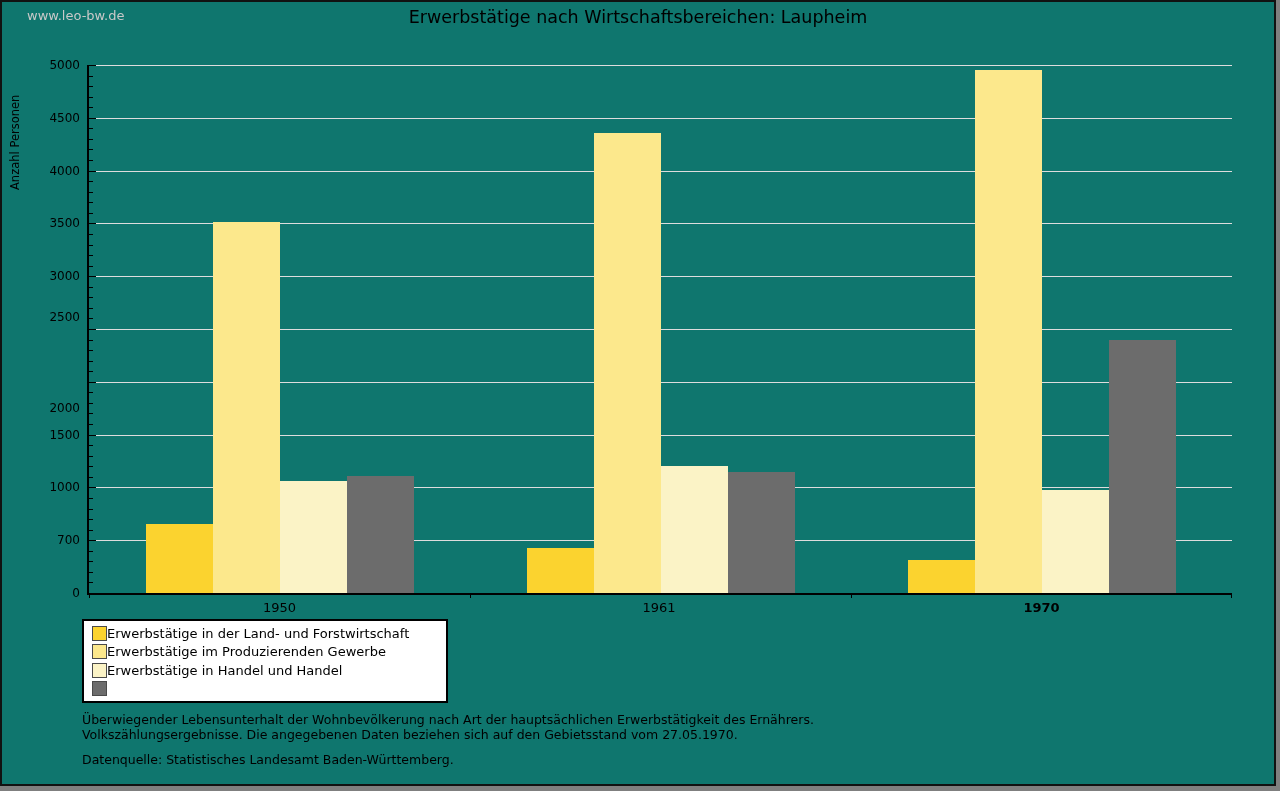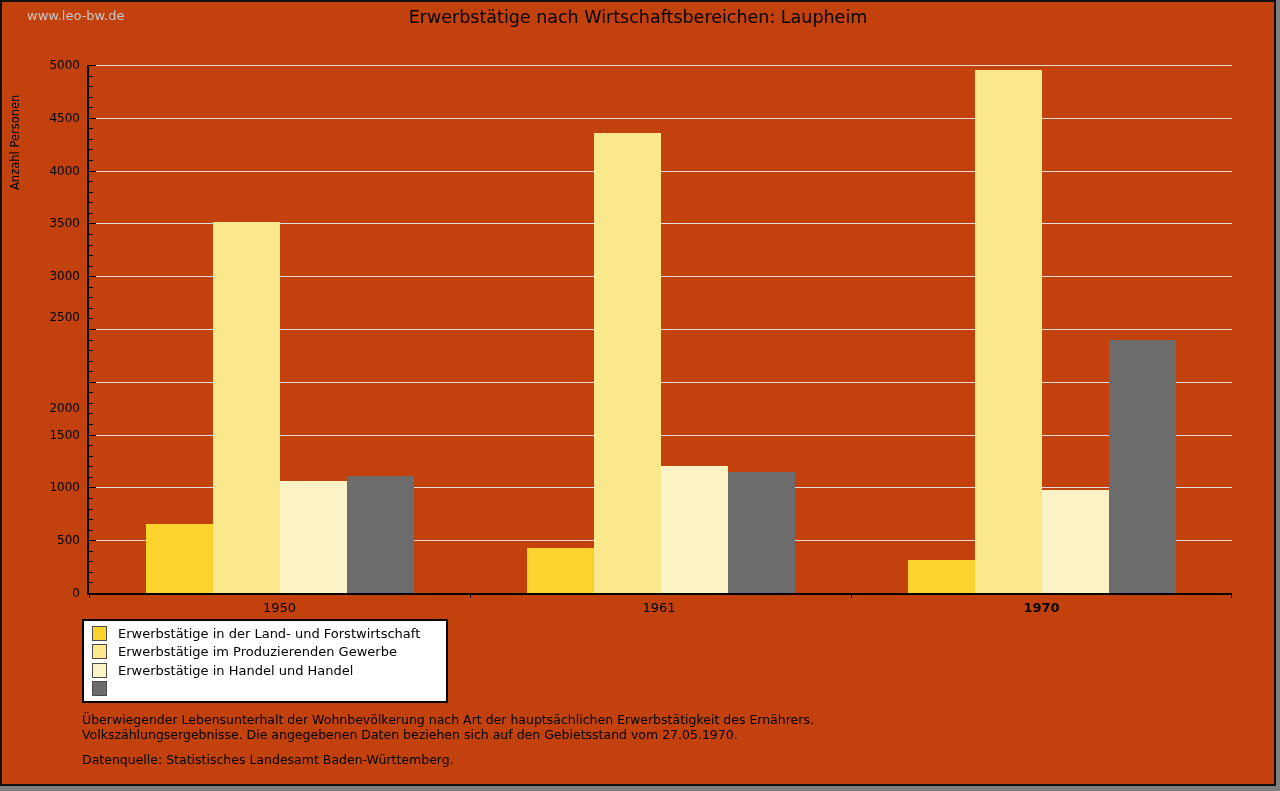--- a/index.html
+++ b/index.html
@@ -5,21 +5,21 @@
   html,body{margin:0;padding:0;}
   body{
     width:1280px;height:791px;
     background:#7F7F7F;
     font-family:"DejaVu Sans","Liberation Sans",sans-serif;
     position:relative;overflow:hidden;
   }
   .card{
     position:absolute;left:0;top:0;
     width:1272px;height:782px;
-    background:#c2410c;border:2px solid #111;
+    background:#0f766e;border:2px solid #111;
   }
   .watermark{
     position:absolute;left:25px;top:6px;
     font-size:13px;color:#C9C9C9;
   }
   .chart-title{
     position:absolute;left:0;top:5px;width:1272px;
     text-align:center;font-size:17.5px;color:#000;
   }
   .y-axis-label{
@@ -43,21 +43,21 @@
     position:absolute;width:120px;text-align:center;
     font-size:13px;color:#000;
   }
   .bar{position:absolute;bottom:0;}
   .legend{
     position:absolute;left:80px;top:617px;width:366px;height:84px;
     background:#fff;border:2px solid #000;box-sizing:border-box;
     display:flex;flex-direction:column;justify-content:space-around;
     padding:3px 0 3px 8px;
   }
-  .legend-row{display:flex;align-items:flex-end;gap:11px;}
+  .legend-row{display:flex;align-items:flex-end;gap:0;}
   .legend-swatch{width:13px;height:13px;border:1px solid #4a4a4a;flex:none;}
   .legend-label{font-size:13px;color:#000;white-space:nowrap;}
   .footnotes{
     position:absolute;left:80px;top:710px;
     font-size:12.5px;color:#000;line-height:15px;
   }
   .datasource{margin-top:10px;}
 </style>
 </head>
 <body>
@@ -122,21 +122,21 @@
       <div class="ytick-minor" style="top: 116.16px;"></div>
       <div class="ytick-minor" style="top: 95.04px;"></div>
       <div class="ytick-minor" style="top: 84.48px;"></div>
       <div class="ytick-minor" style="top: 73.92px;"></div>
       <div class="ytick-minor" style="top: 63.36px;"></div>
       <div class="ytick-minor" style="top: 42.24px;"></div>
       <div class="ytick-minor" style="top: 31.68px;"></div>
       <div class="ytick-minor" style="top: 21.12px;"></div>
       <div class="ytick-minor" style="top: 10.56px;"></div>
       <div class="ytick-label" style="top: 528px;">0</div>
-      <div class="ytick-label" style="top: 475.2px;">500</div>
+      <div class="ytick-label" style="top: 475.2px;">700</div>
       <div class="ytick-label" style="top: 422.4px;">1000</div>
       <div class="ytick-label" style="top: 369.6px;">1500</div>
       <div class="ytick-label" style="top: 316.8px; margin-top: 19px;">2000</div>
       <div class="ytick-label" style="top: 252px;">2500</div>
       <div class="ytick-label" style="top: 211.2px;">3000</div>
       <div class="ytick-label" style="top: 158.4px;">3500</div>
       <div class="ytick-label" style="top: 105.6px;">4000</div>
       <div class="ytick-label" style="top: 52.8px;">4500</div>
       <div class="ytick-label" style="top: 0px;">5000</div>
       <div class="xtick" style="left: 0px; top: 528px;"></div>

